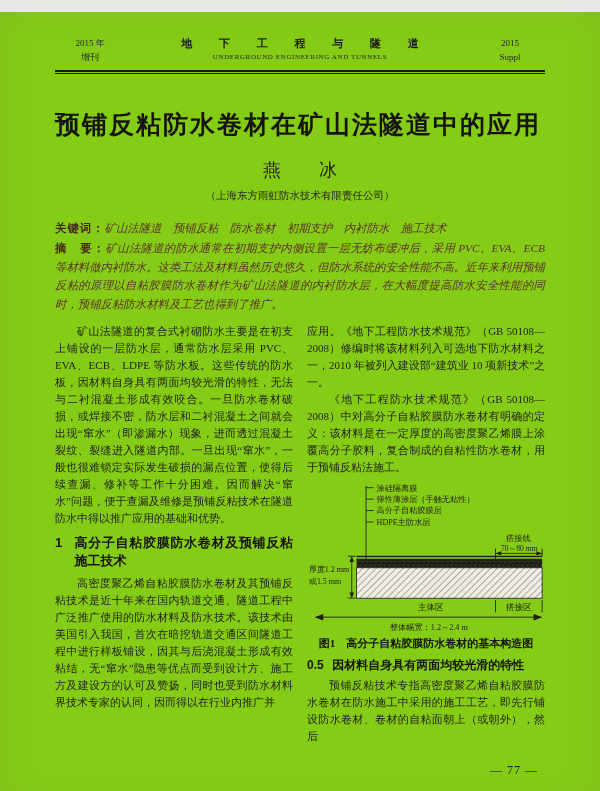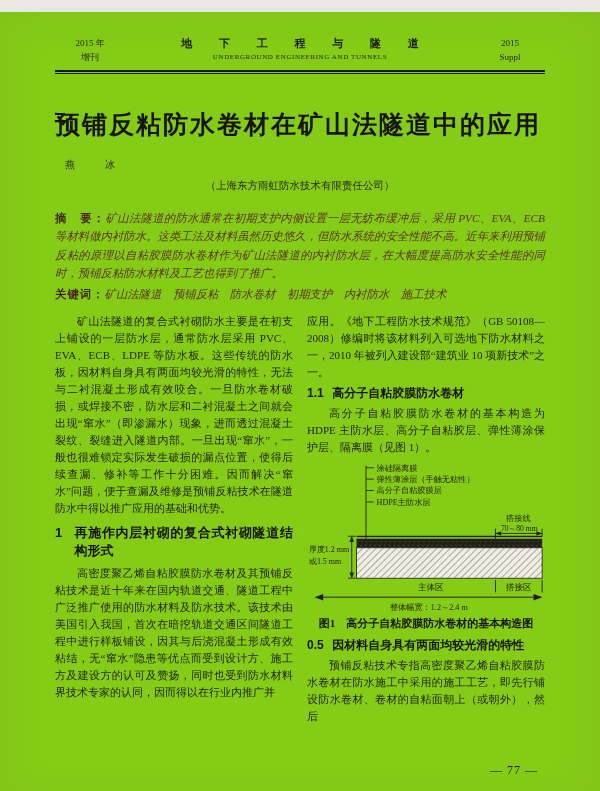--- a/index.html
+++ b/index.html
@@ -13,21 +13,21 @@
   }
   
   .masthead { display:flex; justify-content:space-between; align-items:flex-start; }
   .mast-side { font-size:9px; line-height:1.6; text-align:center; color:#2a2620; width:70px; }
   .mast-center { text-align:center; flex:1; }
   .mast-cn { font-size:11px; font-weight:bold; letter-spacing:12px; text-indent:12px; color:#1d1a15; }
   .mast-en { font-size:7px; letter-spacing:.6px; margin-top:2px; color:#2a2620; }
   .rule { margin-top:5px; border-top:2.5px solid #1c1914; border-bottom:1px solid #1c1914; height:4px; }
   
   .title { margin:34px 0 0; text-align:left; font-size:25px; font-weight:bold; letter-spacing:2px; color:#171410; }
-  .author { margin-top:17px; font-size:10px; letter-spacing:10px; text-indent:10px; }
+  .author { margin-top:17px; text-align:center; font-size:18px; letter-spacing:10px; text-indent:10px; }
   .affil { margin-top:7px; text-align:center; font-size:10.5px; color:#2a2620; }
   
   .abstract { margin-top:16px; font-size:11.4px; line-height:18.5px; text-align:justify; color:#5d3128; font-style:italic; }
   .abstract b { font-style:normal; color:#45241c; letter-spacing:1px; }
   .abstract p { margin:0 0 2px 0; }
   
   .columns { display:flex; gap:14px; margin-top:10px; }
   .col { width:50%; font-size:11px; line-height:17px; text-align:justify; color:#211d18; }
   .col p { margin:0; text-indent:2em; }
   .col p.noindent { text-indent:0; }
@@ -62,42 +62,38 @@
       <div>Suppl</div>
     </div>
   </header>
   <div class="rule"></div>
 
   <h1 class="title">预铺反粘防水卷材在矿山法隧道中的应用</h1>
   <div class="author">燕　冰</div>
   <div class="affil">（上海东方雨虹防水技术有限责任公司）</div>
 
   <div class="abstract">
+    <p><b>关键词：</b><span>矿山法隧道　预铺反粘　防水卷材　初期支护　内衬防水　施工技术</span></p>
     <p><b>摘　要：</b><span>矿山法隧道的防水通常在初期支护内侧设置一层无纺布缓冲后，采用 PVC、EVA、ECB 等材料做内衬防水。这类工法及材料虽然历史悠久，但防水系统的安全性能不高。近年来利用预铺反粘的原理以自粘胶膜防水卷材作为矿山法隧道的内衬防水层，在大幅度提高防水安全性能的同时，预铺反粘防水材料及工艺也得到了推广。</span></p>
-    <p><b>关键词：</b><span>矿山法隧道　预铺反粘　防水卷材　初期支护　内衬防水　施工技术</span></p>
   </div>
 
   <div class="columns">
 
     <div class="col">
       <p>矿山法隧道的复合式衬砌防水主要是在初支上铺设的一层防水层，通常防水层采用 PVC、EVA、ECB、LDPE 等防水板。这些传统的防水板，因材料自身具有两面均较光滑的特性，无法与二衬混凝土形成有效咬合。一旦防水卷材破损，或焊接不密，防水层和二衬混凝土之间就会出现“窜水”（即渗漏水）现象，进而透过混凝土裂纹、裂缝进入隧道内部。一旦出现“窜水”，一般也很难锁定实际发生破损的漏点位置，使得后续查漏、修补等工作十分困难。因而解决“窜水”问题，便于查漏及维修是预铺反粘技术在隧道防水中得以推广应用的基础和优势。</p>
       <h2 class="sec">
         <span class="num">1</span>
-        <span>再施作内层衬砌的复合式衬砌隧道结构形式</span>
+        <span>高分子自粘胶膜防水卷材及预铺反粘施工技术</span>
       </h2>
       <p>高密度聚乙烯自粘胶膜防水卷材及其预铺反粘技术是近十年来在国内轨道交通、隧道工程中广泛推广使用的防水材料及防水技术。该技术由美国引入我国，首次在暗挖轨道交通区间隧道工程中进行样板铺设，因其与后浇混凝土形成有效粘结，无“窜水”隐患等优点而受到设计方、施工方及建设方的认可及赞扬，同时也受到防水材料界技术专家的认同，因而得以在行业内推广并</p>
     </div>
 
     <div class="col">
       <p class="noindent">应用。《地下工程防水技术规范》（GB 50108—2008）修编时将该材料列入可选地下防水材料之一，2010 年被列入建设部“建筑业 10 项新技术”之一。</p>
-      <h3 class="sec">
-        <span class="num">1.1</span>
-        <span>高分子自粘胶膜防水卷材</span>
-      </h3>
-      <p>高分子自粘胶膜防水卷材的基本构造为 HDPE 主防水层、高分子自粘胶层、弹性薄涂保护层、隔离膜（见图 1）。</p>
+      <p>《地下工程防水技术规范》（GB 50108—2008）中对高分子自粘胶膜防水卷材有明确的定义：该材料是在一定厚度的高密度聚乙烯膜上涂覆高分子胶料，复合制成的自粘性防水卷材，用于预铺反粘法施工。</p>
 
       <div class="figure">
         <svg class="fig-svg" viewBox="0 0 250 158">
           <defs>
             <pattern id="hatch" width="5" height="5" patternUnits="userSpaceOnUse" patternTransform="rotate(45)">
               <rect width="5" height="5" fill="#f0ede5"></rect>
               <line x1="0" y1="0" x2="0" y2="5" stroke="#6d6a60" stroke-width="1.1"></line>
             </pattern>
             <pattern id="speck" width="5" height="5" patternUnits="userSpaceOnUse">
               <rect width="5" height="5" fill="#1e1c19"></rect>

